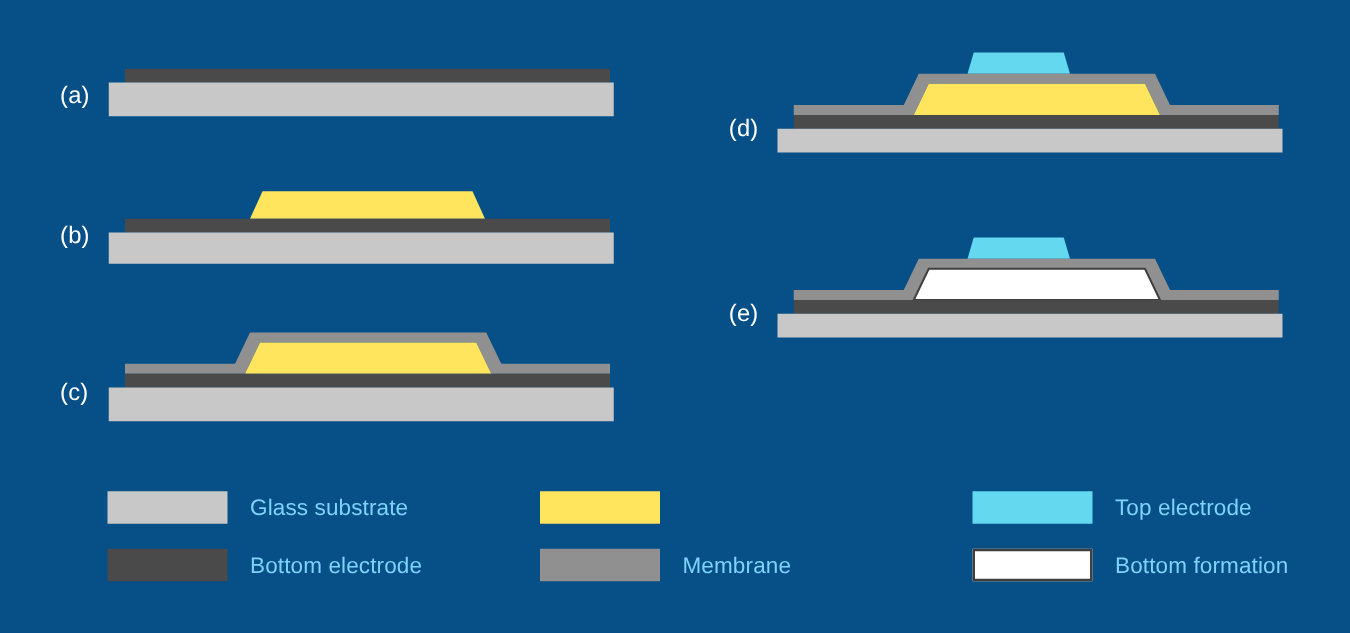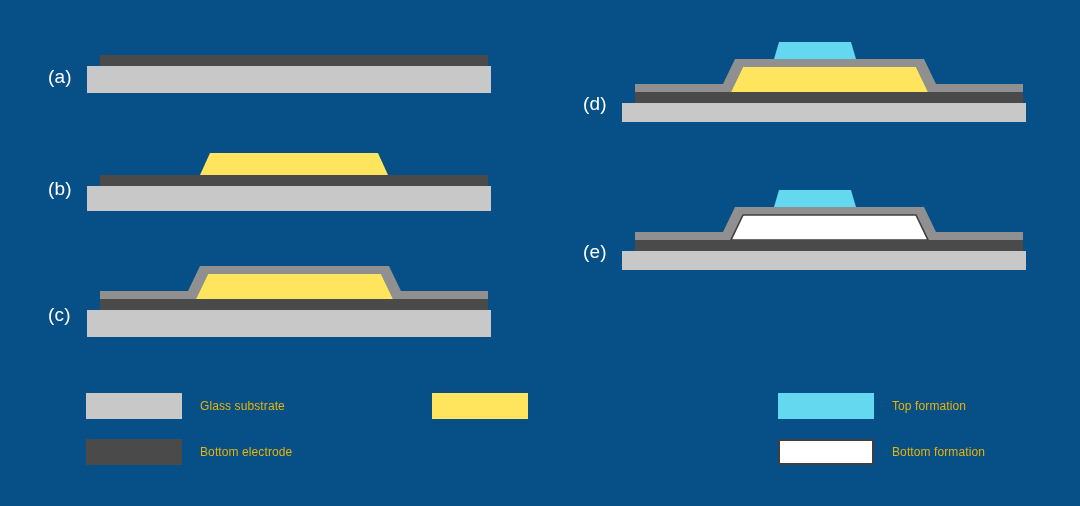--- a/index.html
+++ b/index.html
@@ -59,22 +59,22 @@
     align-items: center;
   }
   .legend-item.row-0 { top: 9px; }
   .legend-item.row-1 { top: 55px; }
   .legend-swatch {
     width: 96px;
     height: 26px;
     flex: 0 0 auto;
   }
   .legend-text {
-    color: #eab308;
-    font-size: 12px;
+    color: #7dd3fc;
+    font-size: 18px;
     font-family: "Liberation Sans", sans-serif;
     margin-left: 18px;
     white-space: nowrap;
     letter-spacing: 0.1px;
   }
 </style>
 </head>
 <body>
 
 <div id="figure-root">
@@ -139,26 +139,30 @@
       <div class="legend-item row-1">
         <span class="legend-swatch" style="background:#4a4a4a;"></span>
         <span class="legend-text">Bottom electrode</span>
       </div>
     </div>
 
     <div class="legend-col legend-col-2">
       <div class="legend-item row-0">
         <span class="legend-swatch" style="background:#ffe45e;"></span>
       </div>
+      <div class="legend-item row-1">
+        <span class="legend-swatch" style="background:#909090;"></span>
+        <span class="legend-text">Membrane</span>
+      </div>
     </div>
 
     <div class="legend-col legend-col-3">
       <div class="legend-item row-0">
         <span class="legend-swatch" style="background:#64d8ef;"></span>
-        <span class="legend-text">Top formation</span>
+        <span class="legend-text">Top electrode</span>
       </div>
       <div class="legend-item row-1">
         <span class="legend-swatch" style="background:#ffffff; box-sizing:border-box; border:2px solid #3f3f3f;"></span>
         <span class="legend-text">Bottom formation</span>
       </div>
     </div>
 
   </div>
 
 </div>

